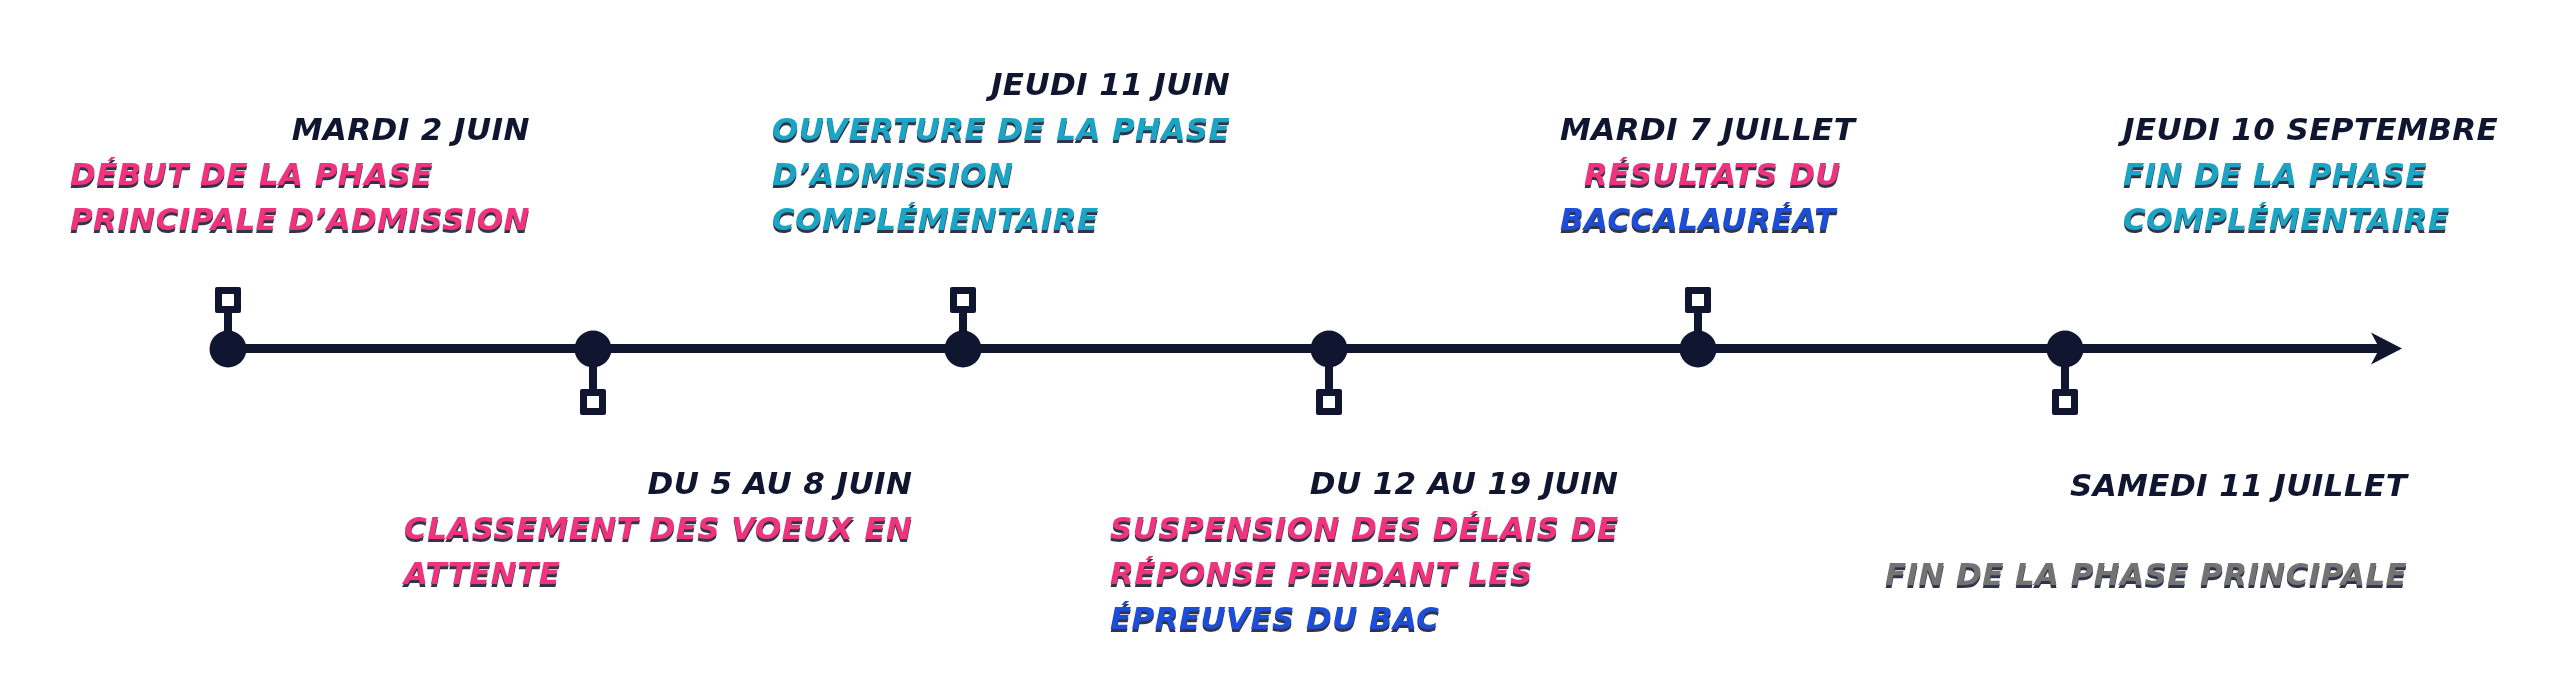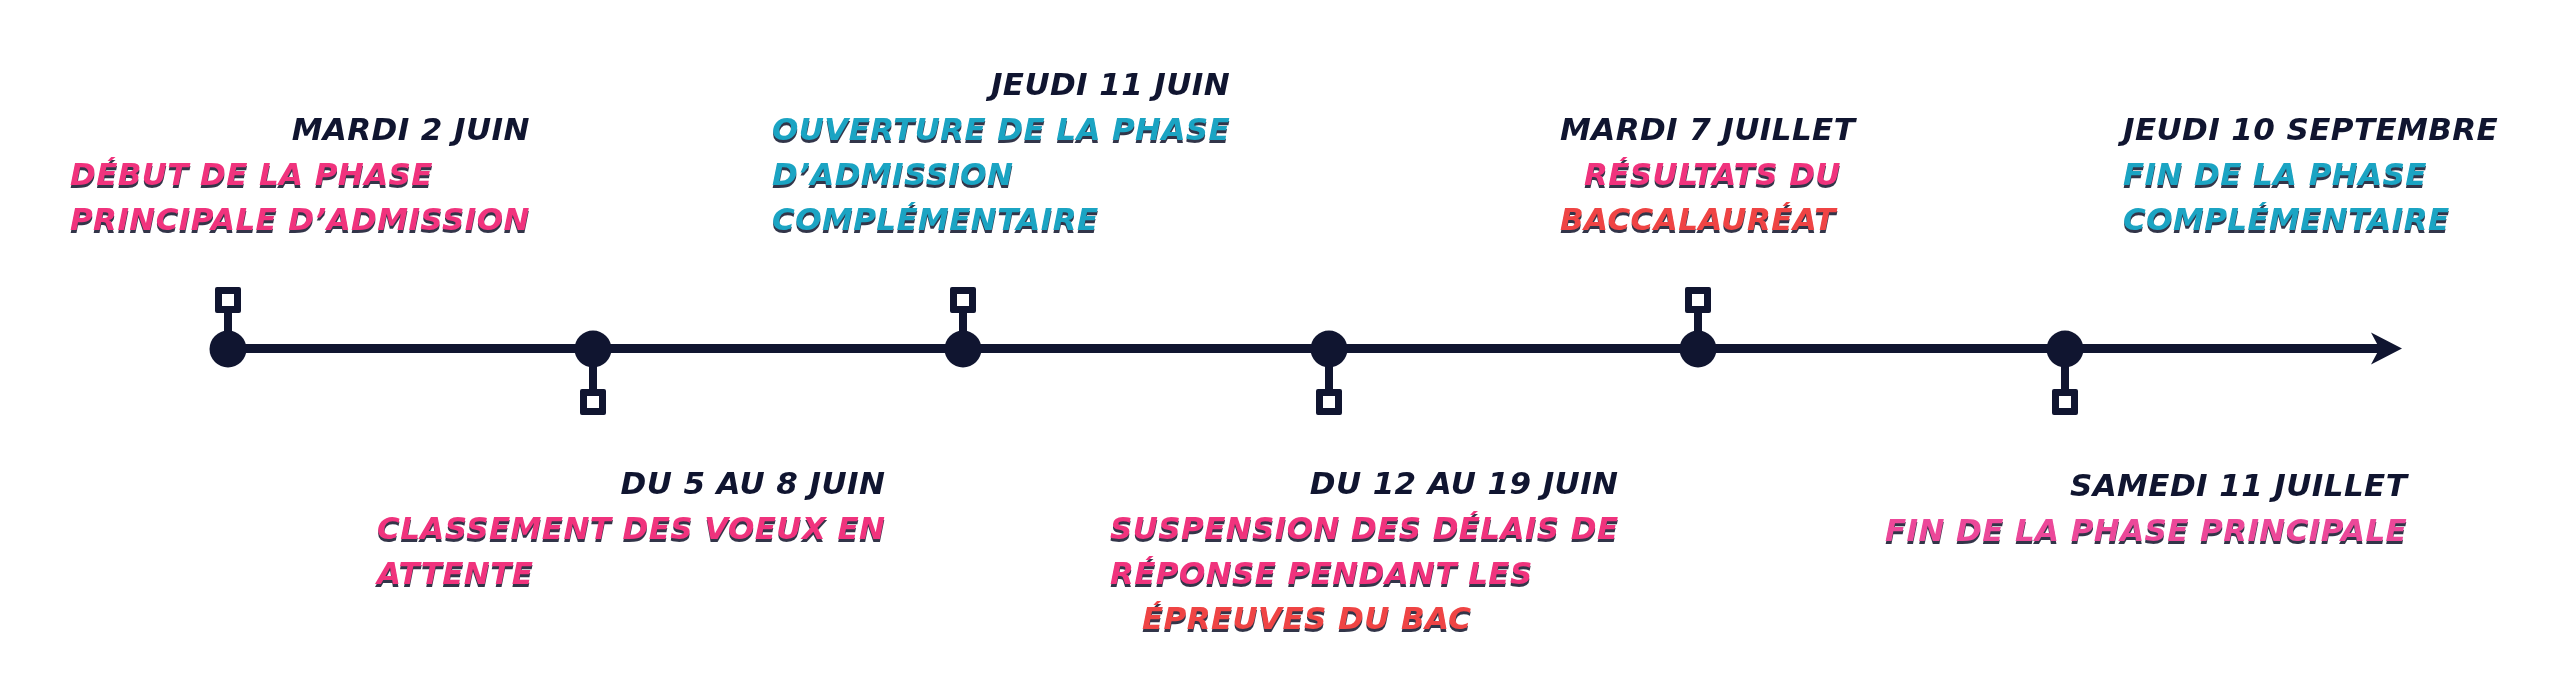--- a/index.html
+++ b/index.html
@@ -101,40 +101,40 @@
   <div class="event-label" style="left:772px; bottom:451px;">
     <div class="date">JEUDI 11 JUIN</div>
     <div class="desc" style="color: rgb(27, 164, 195);">OUVERTURE DE LA PHASE</div>
     <div class="desc" style="color: rgb(27, 164, 195);">D’ADMISSION</div>
     <div class="desc" style="color: rgb(27, 164, 195);">COMPLÉMENTAIRE</div>
   </div>
 
   <div class="event-label" style="left:1560px; bottom:451px;">
     <div class="date">MARDI 7 JUILLET</div>
     <div class="desc" style="color: rgb(240, 51, 125); margin-left: 24px;">RÉSULTATS DU</div>
-    <div class="desc" style="color: #ef4444;">BACCALAURÉAT</div>
+    <div class="desc" style="color: #1d4ed8;">BACCALAURÉAT</div>
   </div>
 
   <div class="event-label" style="left:2123px; bottom:451px;">
     <div class="date">JEUDI 10 SEPTEMBRE</div>
     <div class="desc" style="color: rgb(27, 164, 195);">FIN DE LA PHASE</div>
     <div class="desc" style="color: rgb(27, 164, 195);">COMPLÉMENTAIRE</div>
   </div>
 
-  <div class="event-label" style="left:377px; top:461px;">
+  <div class="event-label" style="left:404px; top:461px;">
     <div class="date">DU 5 AU 8 JUIN</div>
     <div class="desc" style="color: rgb(240, 51, 125); text-align: center;">CLASSEMENT DES VOEUX EN</div>
     <div class="desc" style="color: rgb(240, 51, 125);">ATTENTE</div>
   </div>
 
   <div class="event-label" style="left:1110px; top:461px;">
     <div class="date">DU 12 AU 19 JUIN</div>
     <div class="desc" style="color: rgb(240, 51, 125);">SUSPENSION DES DÉLAIS DE</div>
     <div class="desc" style="color: rgb(240, 51, 125);">RÉPONSE PENDANT LES</div>
-    <div class="desc" style="color: #ef4444; margin-left: 32px;">ÉPREUVES DU BAC</div>
+    <div class="desc" style="color: #1d4ed8;">ÉPREUVES DU BAC</div>
   </div>
 
   <div class="event-label" style="left:1885px; top:463px;">
     <div class="date">SAMEDI 11 JUILLET</div>
-    <div class="desc" style="color: #ec4899;">FIN DE LA PHASE PRINCIPALE</div>
+    <div class="desc" style="color: #737373; margin-top: 44px;">FIN DE LA PHASE PRINCIPALE</div>
   </div>
 
 </div>
 
 </body></html>

